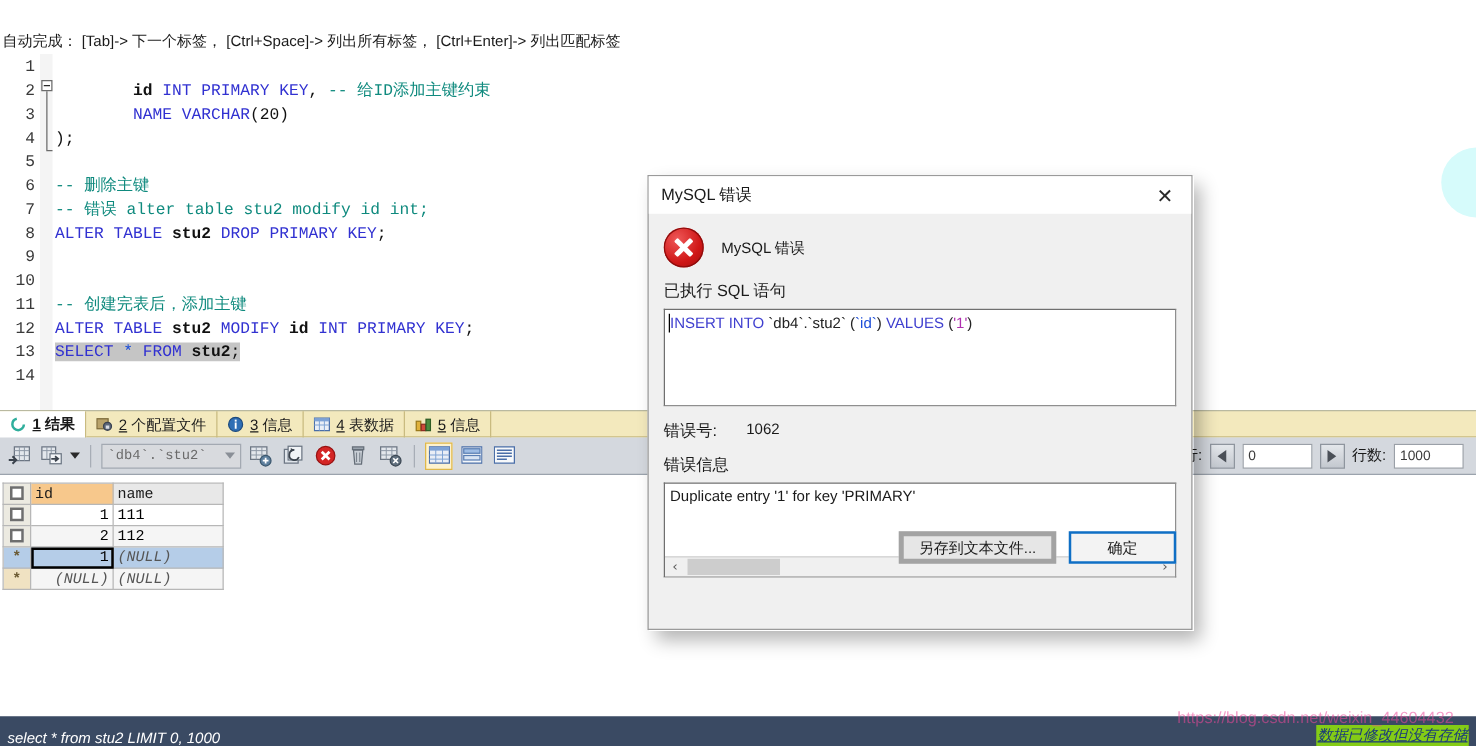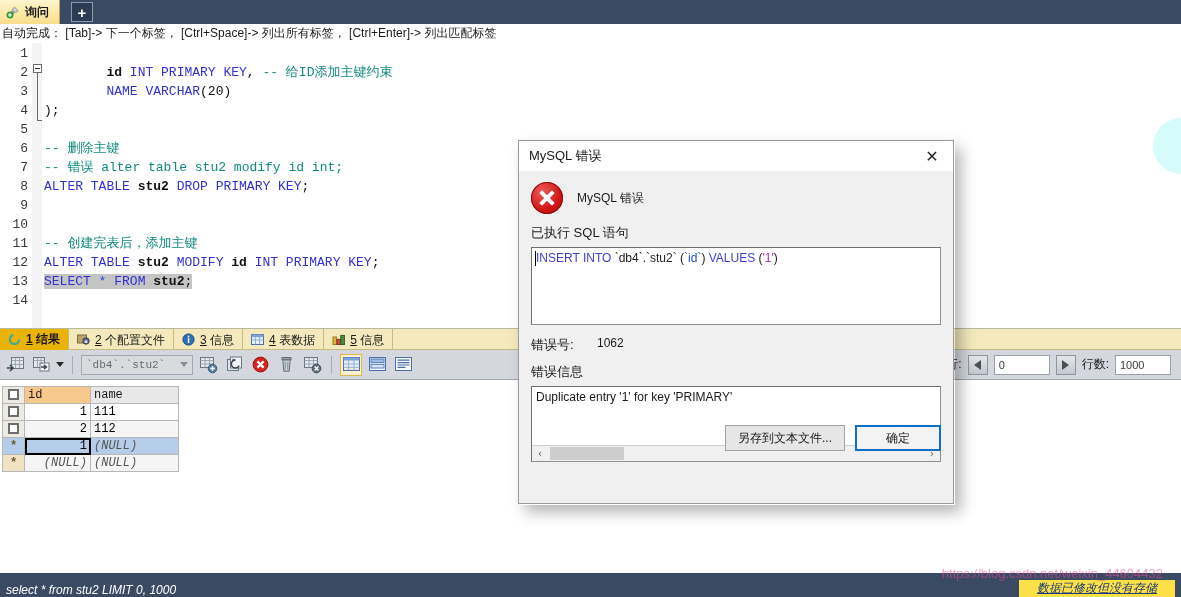--- a/index.html
+++ b/index.html
@@ -144,21 +144,21 @@
   .res-tab {
     display: flex; align-items: center; gap: 4px;
     padding: 0 8px;
     font-size: 12px;
     color: #1a1a1a;
     border-right: 1px solid #c9bb80;
     cursor: pointer;
     white-space: nowrap;
   }
   .res-tab.active {
-    background: #eab308;
+    background: #ffffff;
     font-weight: bold;
     border-bottom: 1px solid #ffffff;
   }
   .res-tab u { text-decoration: underline; }
   .tabico { width: 14px; height: 14px; display: inline-block; position: relative; }
 
   
   .res-toolbar {
     position: absolute; left: 0; top: 350px;
     width: 1181px; height: 30px;
@@ -258,25 +258,25 @@
     background: #3a4a63;
     color: #ffffff;
     font-size: 12px;
     display: flex; align-items: flex-end;
     padding: 0 6px;
     z-index: 6;
     font-style: italic;
   }
   .status-right {
     margin-left: auto;
-    background: #fde047;
+    background: #84cc16;
     color: #1a3a7a;
     text-decoration: underline;
     font-size: 12px;
-    padding: 0 18px;
+    padding: 0 1px;
   }
   .watermark {
     position: absolute; right: 18px; top: 566px;
     color: #ec4899;
     opacity: 0.55;
     font-size: 13px;
     z-index: 7;
     pointer-events: none;
     white-space: nowrap;
   }
@@ -376,55 +376,41 @@
   }
   .hs-thumb { width: 74px; height: 13px; background: #cdcdcd; margin-left: 2px; cursor: pointer; }
   .hs-spacer { flex: 1; }
   .dlg-buttons {
     position: absolute; right: 12px; bottom: 11px;
     display: flex; gap: 10px;
   }
   .btn {
     height: 26px; min-width: 78px;
     background: #e6e6e6;
-    border: 1px solid #a3a3a3;
+    border: 4px solid #a3a3a3;
     font-size: 12px; color: #1a1a1a;
     display: flex; align-items: center; justify-content: center;
     padding: 0 12px; cursor: pointer;
   }
   .btn.primary {
     background: #f3f3f3;
     border: 2px solid #0f6fc5;
     min-width: 86px;
   }
 
   
   svg { display: block; }
 </style>
 </head>
 <body>
 
 <div id="app">
 
   <div class="cyan-blob"></div>
 
-  <div class="tabstrip">
-    <div class="tab-query">
-      <span class="plug-ico">
-        <svg width="14" height="14" viewBox="0 0 14 14">
-          <path d="M8.5 2.2 L12 5.7 L9.6 8 L6.1 4.5 Z" fill="#cfd6dd" stroke="#6d7884" stroke-width="0.8"></path>
-          <path d="M6.3 5.9 L8.2 7.8 L5 10.6 L3.4 9 Z" fill="#9aa5b1" stroke="#6d7884" stroke-width="0.8"></path>
-          <circle cx="4" cy="10" r="3.1" fill="#3fb34f" stroke="#207a2c" stroke-width="0.8"></circle>
-          <path d="M4 8.2 v3.6 M2.2 10 h3.6" stroke="#ffffff" stroke-width="1.2"></path>
-        </svg>
-      </span>
-      <span>询问</span>
-    </div>
-    <div class="tab-add">+</div>
-  </div>
 
   <div class="hintbar">自动完成： [Tab]-&gt; 下一个标签， [Ctrl+Space]-&gt; 列出所有标签， [Ctrl+Enter]-&gt; 列出匹配标签</div>
 
   <div class="editor">
     <div class="gutter">
       <div>1</div>
       <div>2</div>
       <div>3</div>
       <div>4</div>
       <div>5</div>

